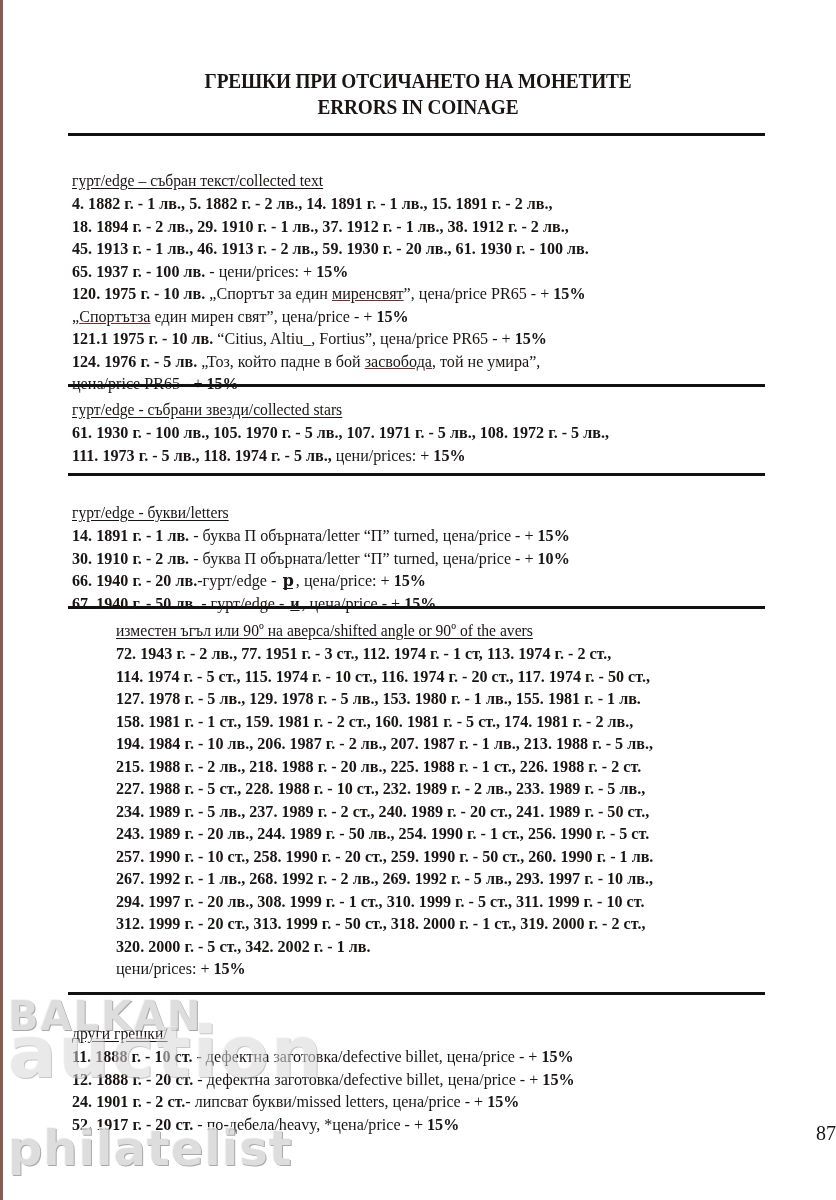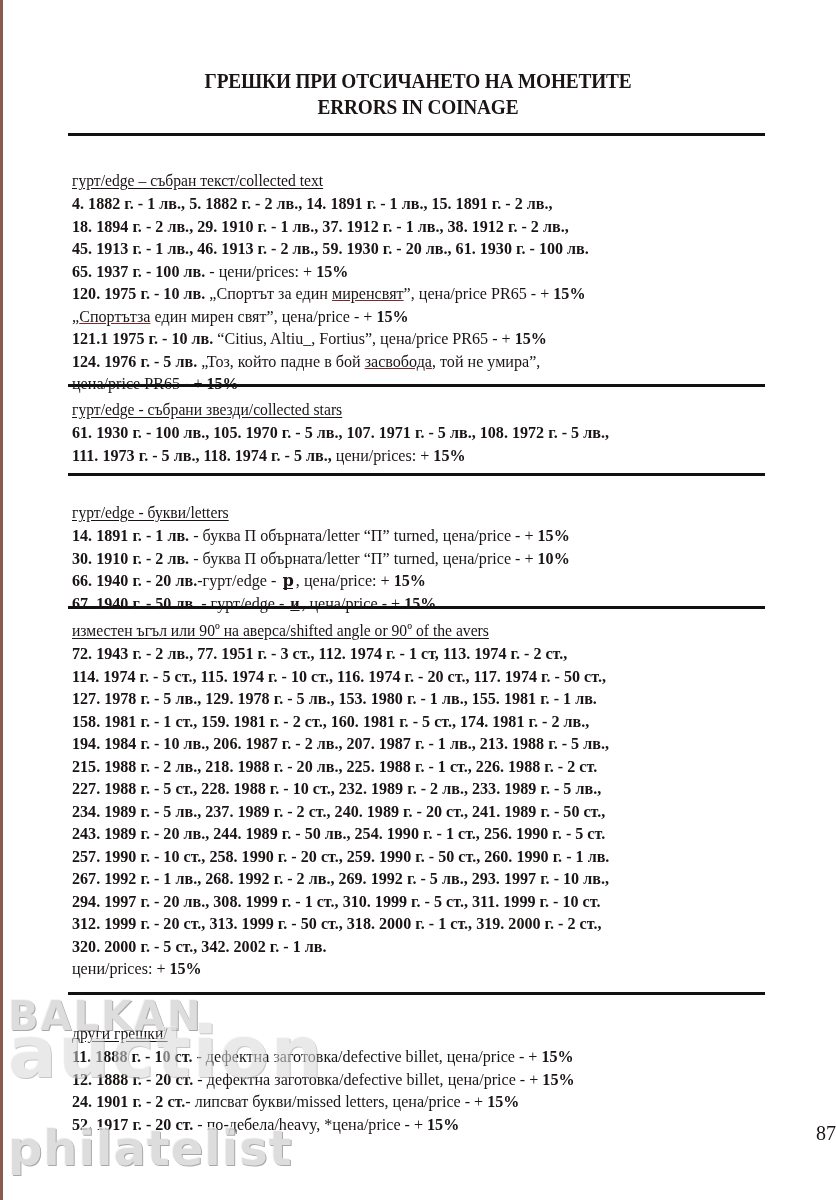--- a/index.html
+++ b/index.html
@@ -70,21 +70,21 @@
       <div class="line"><span class="b">61. 1930 г. - 100 лв., 105. 1970 г. - 5 лв., 107. 1971 г. - 5 лв., 108. 1972 г. - 5 лв.,</span></div>
       <div class="line"><span class="b">111. 1973 г. - 5 лв., 118. 1974 г. - 5 лв.,</span><span> цени/prices: + </span><span class="b">15%</span></div>
     </div>
     <div class="section" style="top: 502px;">
       <div class="sec-head">гурт/edge - букви/letters</div>
       <div class="line"><span class="b">14. 1891 г. - 1 лв.</span><span> - буква П обърната/letter “П” turned, цена/price - + </span><span class="b">15%</span></div>
       <div class="line"><span class="b">30. 1910 г. - 2 лв.</span><span> - буква П обърната/letter “П” turned, цена/price - + </span><span class="b">10%</span></div>
       <div class="line"><span class="b">66. 1940 г. - 20 лв.</span><span>-гурт/edge - </span><span class="edge-glyph">ք</span><span>, цена/price: + </span><span class="b">15%</span></div>
       <div class="line"><span class="b">67. 1940 г. - 50 лв.</span><span> - гурт/edge - </span><span class="edge-glyph">и</span><span>, цена/price - + </span><span class="b">15%</span></div>
     </div>
-    <div class="section" style="top: 620px;">
+    <div class="section" style="top: 620px; margin-left: 44px;">
       <div class="sec-head">изместен ъгъл или 90º на аверса/shifted angle or 90º of  the avers</div>
       <div class="line"><span class="b">72. 1943 г. - 2 лв., 77. 1951 г. - 3 ст., 112. 1974 г. - 1 ст, 113. 1974 г. - 2 ст.,</span></div>
       <div class="line"><span class="b">114. 1974 г. - 5 ст., 115. 1974 г. - 10 ст., 116. 1974 г. - 20 ст., 117. 1974 г. - 50 ст.,</span></div>
       <div class="line"><span class="b">127. 1978 г. - 5 лв., 129. 1978 г. - 5 лв., 153. 1980 г. - 1 лв., 155. 1981 г. - 1 лв.</span></div>
       <div class="line"><span class="b">158. 1981 г. - 1 ст., 159. 1981 г. - 2 ст., 160. 1981 г. - 5 ст., 174. 1981 г. - 2 лв.,</span></div>
       <div class="line"><span class="b">194. 1984 г. - 10 лв., 206. 1987 г. - 2 лв., 207. 1987 г. - 1 лв., 213. 1988 г. - 5 лв.,</span></div>
       <div class="line"><span class="b">215. 1988 г. - 2 лв., 218. 1988 г. - 20 лв., 225. 1988 г. - 1 ст., 226. 1988 г. - 2 ст.</span></div>
       <div class="line"><span class="b">227. 1988 г. - 5 ст., 228. 1988 г. - 10 ст., 232. 1989 г. - 2 лв., 233. 1989 г. - 5 лв.,</span></div>
       <div class="line"><span class="b">234. 1989 г. - 5 лв., 237. 1989 г. - 2 ст., 240. 1989 г. - 20 ст., 241. 1989 г. - 50 ст.,</span></div>
       <div class="line"><span class="b">243. 1989 г. - 20 лв., 244. 1989 г. - 50 лв., 254. 1990 г. - 1 ст., 256. 1990 г. - 5 ст.</span></div>

